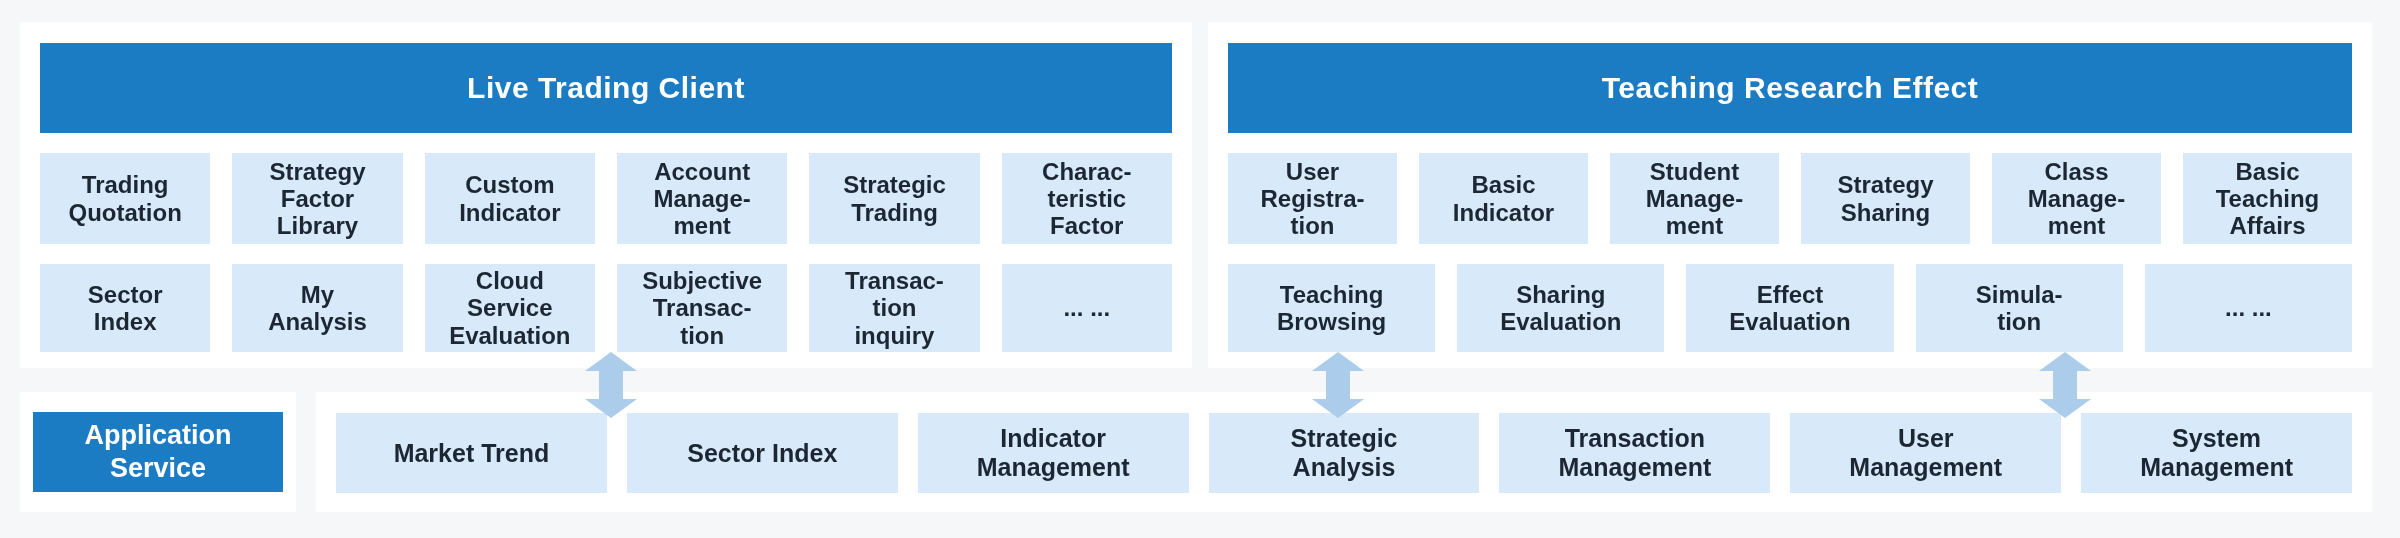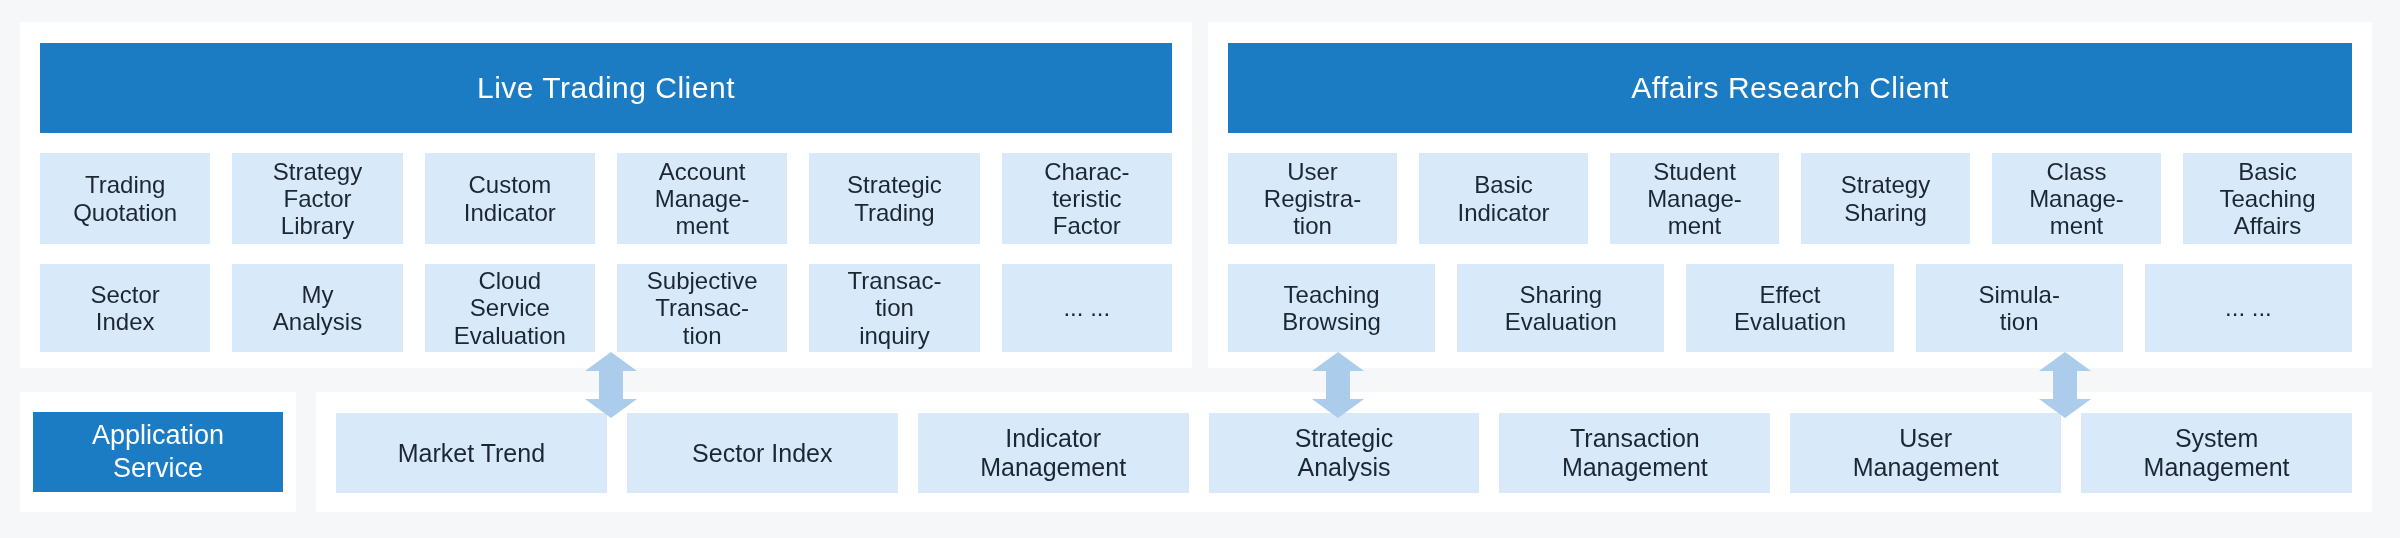--- a/index.html
+++ b/index.html
@@ -18,20 +18,21 @@
   .canvas{
     position:relative;
     width:2400px;height:538px;
     background:var(--page_bg);
     overflow:hidden;
   }
   .card{
     position:absolute;
     background:var(--card_bg);
     box-sizing:border-box;
+    font-weight:bold;
   }
   .card-left{left:20px;top:22px;width:1172px;height:346px;padding:21px 20px 16px 20px;}
   .card-right{left:1208px;top:22px;width:1164px;height:346px;padding:21px 20px 16px 20px;}
   .panel-header{
     height:90px;
     background:var(--primary_blue);
     color:#ffffff;
     display:flex;align-items:center;justify-content:center;
     font-size:30px;
     letter-spacing:0.5px;
@@ -127,21 +128,21 @@
 tion</div>
       <div class="cell">Transac-
 tion
 inquiry</div>
       <div class="cell">... ...</div>
     </div>
   </div>
 
   <div class="card card-right">
     <div class="panel-header">
-      <span>Affairs Research Client</span>
+      <span>Teaching Research Effect</span>
     </div>
     <div class="cell-row row1">
       <div class="cell">User
 Registra-
 tion</div>
       <div class="cell">Basic
 Indicator</div>
       <div class="cell">Student
 Manage-
 ment</div>

